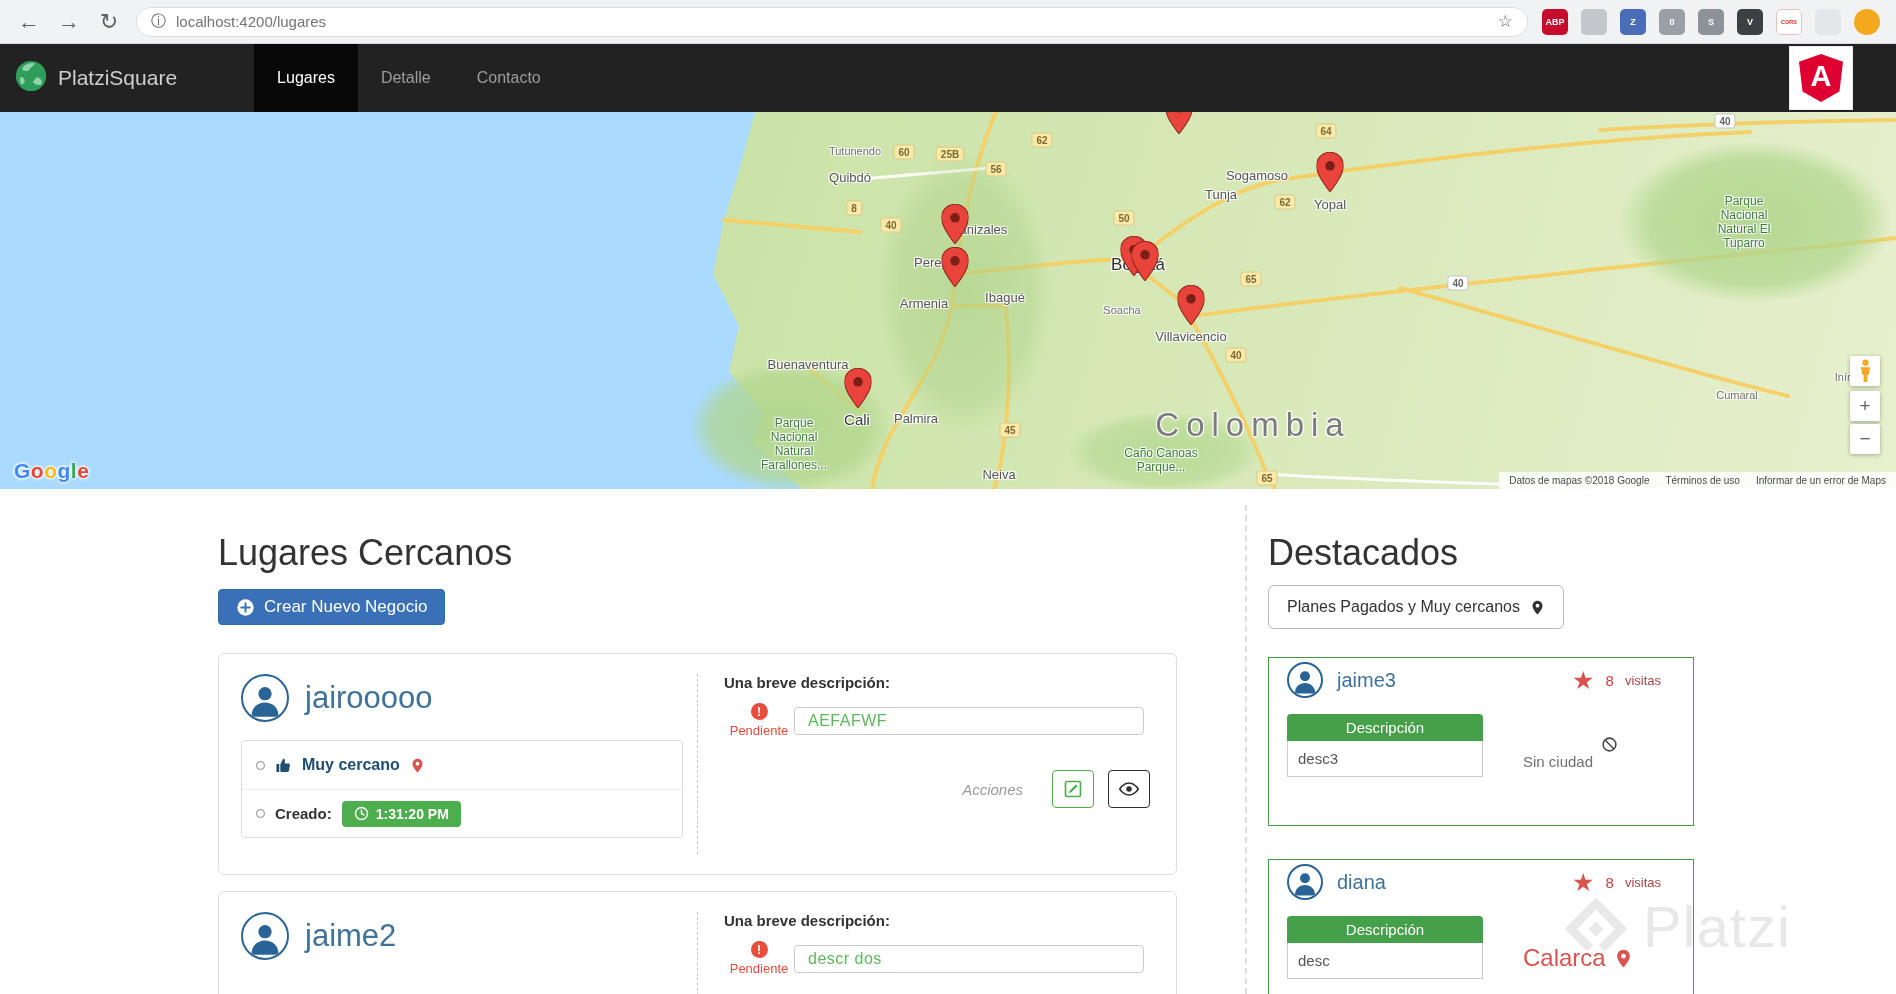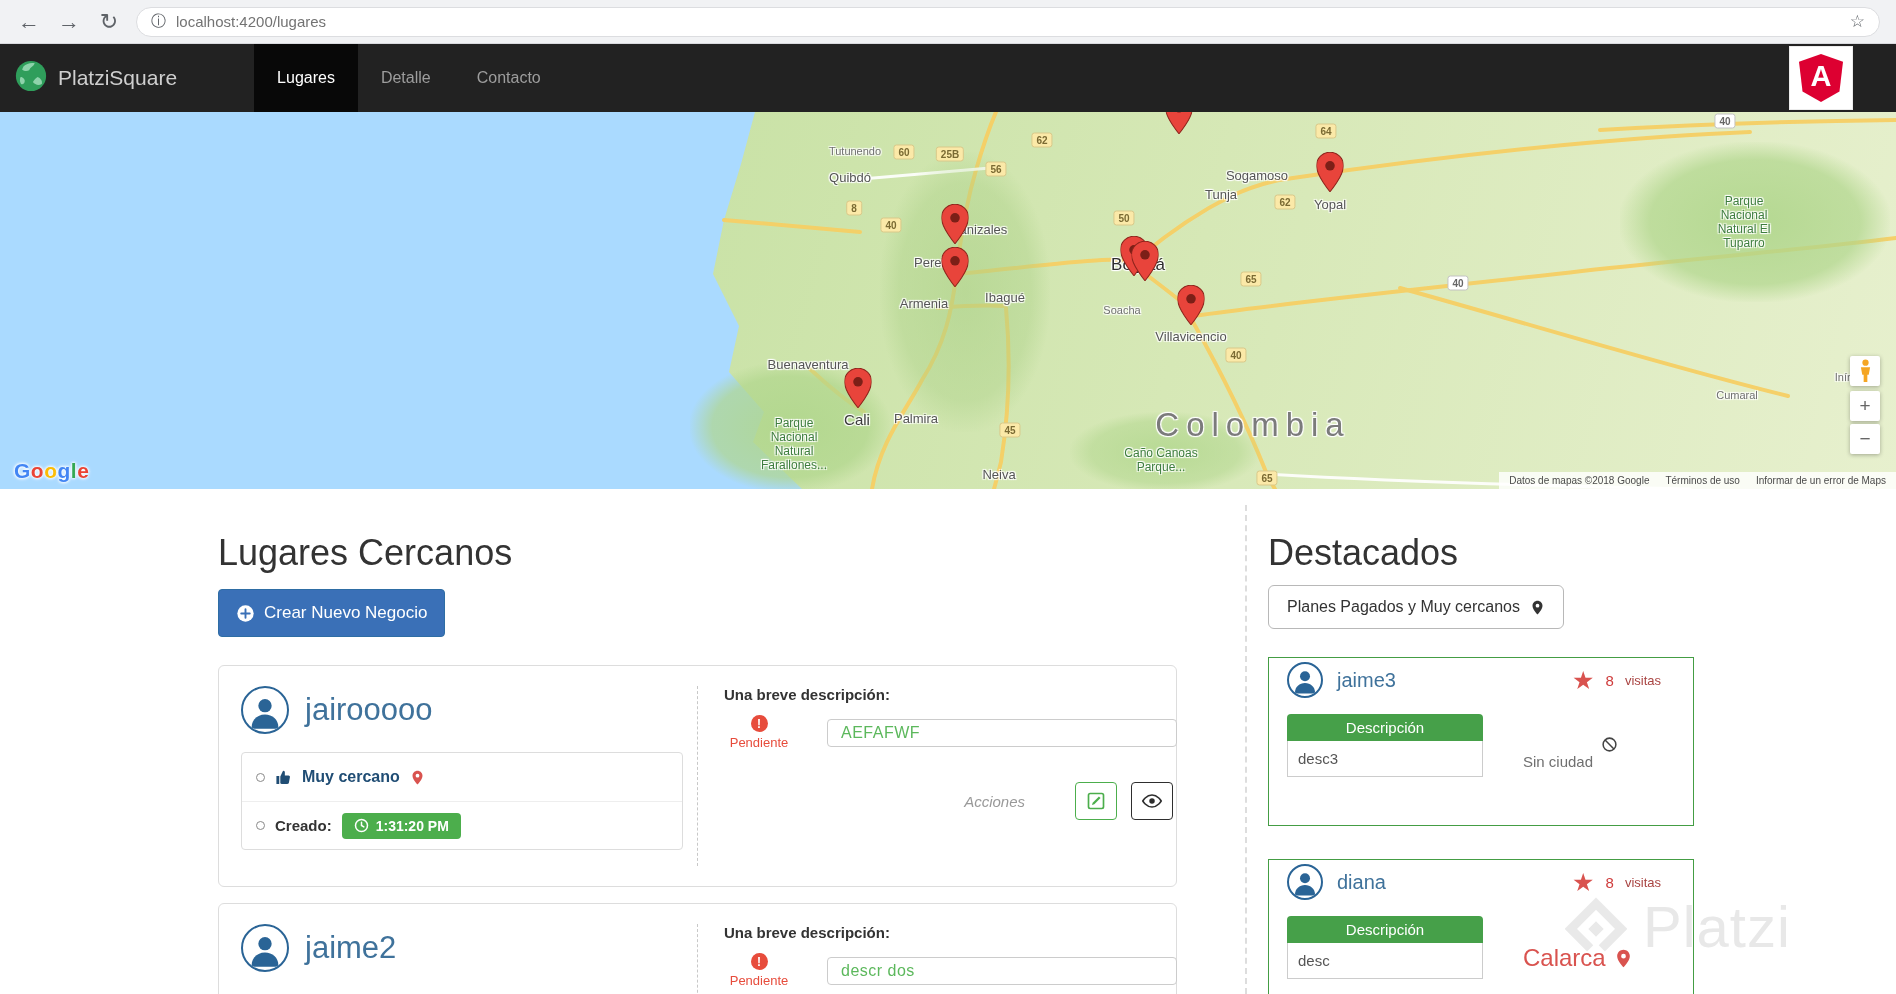--- a/index.html
+++ b/index.html
@@ -65,21 +65,21 @@
   .pegman-box { bottom:103px; }
   .zoom-in { bottom:68px; }
   .zoom-out { bottom:35px; }
 
   
   .col-left { position:absolute; left:218px; top:510px; width:959px; z-index:10; }
   .col-right { position:absolute; left:1268px; top:510px; width:426px; z-index:10; }
   .v-sep { position:absolute; left:1245px; top:505px; height:489px; border-left:2px dashed #ddd; z-index:5; }
   h1.section-title { font-size:36px; line-height:40px; font-weight:500; color:#333; margin:23px 0 0; }
 
-  .btn-create { margin-top:16px; height:48px; padding:0 17px; background:#3a70b7; border:1px solid #2e6da4;
+  .btn-create { margin-top:16px; height:36px; padding:0 17px; background:#3a70b7; border:1px solid #2e6da4;
     border-radius:4px; color:#fff; font-size:17px; display:inline-flex; align-items:center; gap:9px; cursor:pointer;
     font-family:inherit; }
   .btn-filter { margin-top:12px; height:44px; padding:0 18px; background:#fff; border:1px solid #b8b8b8;
     border-radius:6px; color:#333; font-size:16px; display:inline-flex; align-items:center; gap:10px; cursor:pointer;
     font-family:inherit; }
 
   .place-card { margin-top:28px; width:959px; height:222px; background:#fff; border:1px solid #ddd; border-radius:6px;
     padding:20px 22px; display:flex; }
   .place-card.second { margin-top:16px; }
   .c-left { width:438px; flex:none; }
@@ -97,23 +97,23 @@
   .created-label { font-size:15px; font-weight:bold; color:#333; }
   .time-badge { background:#4cae4c; border-radius:4px; color:#fff; font-size:14px; font-weight:bold;
     padding:5px 12px; display:inline-flex; align-items:center; gap:7px; }
   .desc-label { font-size:15px; font-weight:bold; color:#333; }
   .desc-row { display:flex; align-items:center; margin-top:12px; }
   .status-col { width:70px; flex:none; display:flex; flex-direction:column; align-items:center; gap:3px; }
   .excl { width:17px; height:17px; border-radius:50%; background:#e74c3c; color:#fff; font-size:12px; font-weight:bold;
     display:flex; align-items:center; justify-content:center; }
   .status-text { font-size:13px; color:#e74c3c; }
   .desc-input { width:350px; height:28px; border:1px solid #ccc; border-radius:4px; font-size:16px; color:#5cb85c;
-    padding:0 13px; letter-spacing:.5px; font-family:inherit; outline:none;margin-left:33px; }
+    padding:0 13px; letter-spacing:.5px; font-family:inherit; outline:none; }
   .actions-row { margin-top:32px; display:flex; align-items:center; justify-content:flex-end; gap:14px; padding-right:4px; }
-  .actions-label { font-style:italic; color:#999; font-size:15px; margin-right:36px; }
+  .actions-label { font-style:italic; color:#999; font-size:15px; margin-right:15px; }
   .icon-btn { width:42px; height:38px; background:#fff; border-radius:4px; display:flex; align-items:center;
     justify-content:center; cursor:pointer; }
   .icon-btn.edit { border:1px solid #4cae4c; }
   .icon-btn.view { border:1px solid #2e2e2e; }
 
   .d-card { margin-top:28px; width:426px; height:169px; background:#fff; border:1px solid #449d44; border-radius:0;
     padding:4px 18px; position:relative; }
   .d-card.second { margin-top:33px; height:169px; }
   .d-head { display:flex; align-items:center; gap:14px; }
   .d-name { font-size:20px; color:#3f729b; cursor:pointer; }
@@ -142,20 +142,31 @@
 
   <div class="browser-bar">
     <span class="nav-glyph">←</span>
     <span class="nav-glyph">→</span>
     <span class="nav-glyph">↻</span>
     <div class="omnibox">
       <span class="info-glyph">ⓘ</span>
       <span class="url-text">localhost:4200/lugares</span>
       <span class="star-glyph">☆</span>
     </div>
+    <div class="extensions">
+        <div class="ext" style="background: rgb(199, 13, 43); color: rgb(255, 255, 255);">ABP</div>
+        <div class="ext" style="background: rgb(195, 199, 203); color: rgb(138, 143, 148);"></div>
+        <div class="ext" style="background: rgb(74, 109, 181); color: rgb(255, 255, 255);">Z</div>
+        <div class="ext" style="background: rgb(154, 160, 166); color: rgb(255, 255, 255);">0</div>
+        <div class="ext" style="background: rgb(141, 147, 152); color: rgb(255, 255, 255);">S</div>
+        <div class="ext" style="background: rgb(60, 64, 67); color: rgb(255, 255, 255);">V</div>
+        <div class="ext tiny" style="background: rgb(255, 255, 255); color: rgb(217, 48, 37);">CORS</div>
+        <div class="ext" style="background: rgb(228, 230, 233); color: rgb(197, 200, 204);"></div>
+        <div class="ext round" style="background: rgb(244, 168, 29); color: rgb(244, 168, 29);"></div>
+      </div>
   </div>
 
   <nav class="navbar">
     <div class="brand">
       <span>
         <svg width="34" height="34" viewBox="0 0 36 36">
           <circle cx="18" cy="18" r="16" fill="#2f9e5b"></circle>
           <path fill="#8ed3ab" d="M10 8c3-3 8-4.5 12-3.4-1 3-5 4.4-6 7.4-2 1-5.4 1-7.4-1z"></path>
           <path fill="#8ed3ab" d="M25 19c3 1 5.4 4.4 4.4 7.4-3 2-7.4 1-9.4-2 1-2 3-4.4 5-5.4z"></path>
           <path fill="#8ed3ab" d="M7 19c2 0 4.4 2 4.4 4.4s-2 4-4 3C6 24.4 6 21 7 19z"></path>

